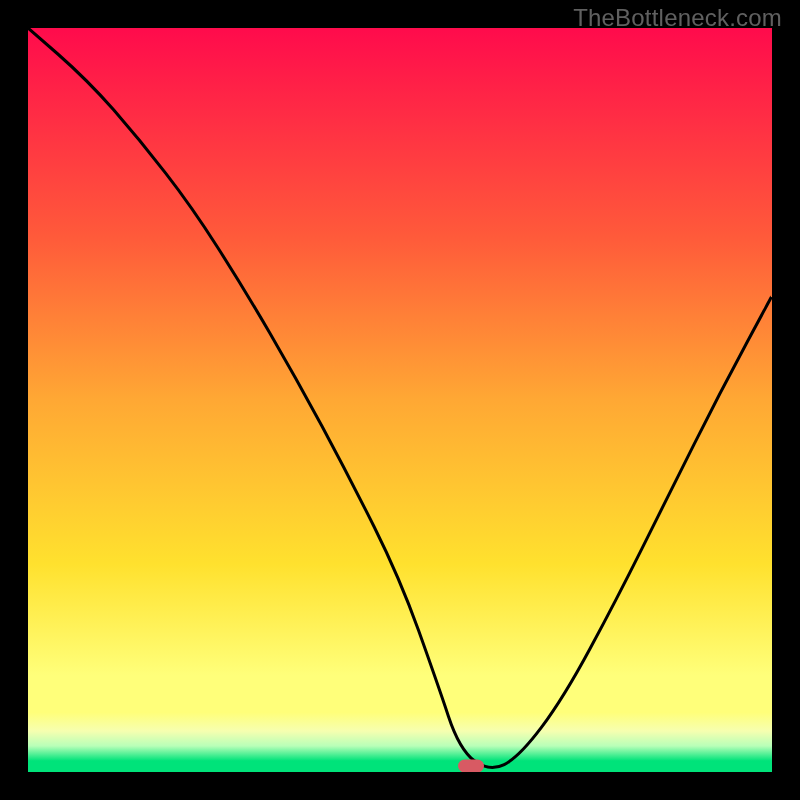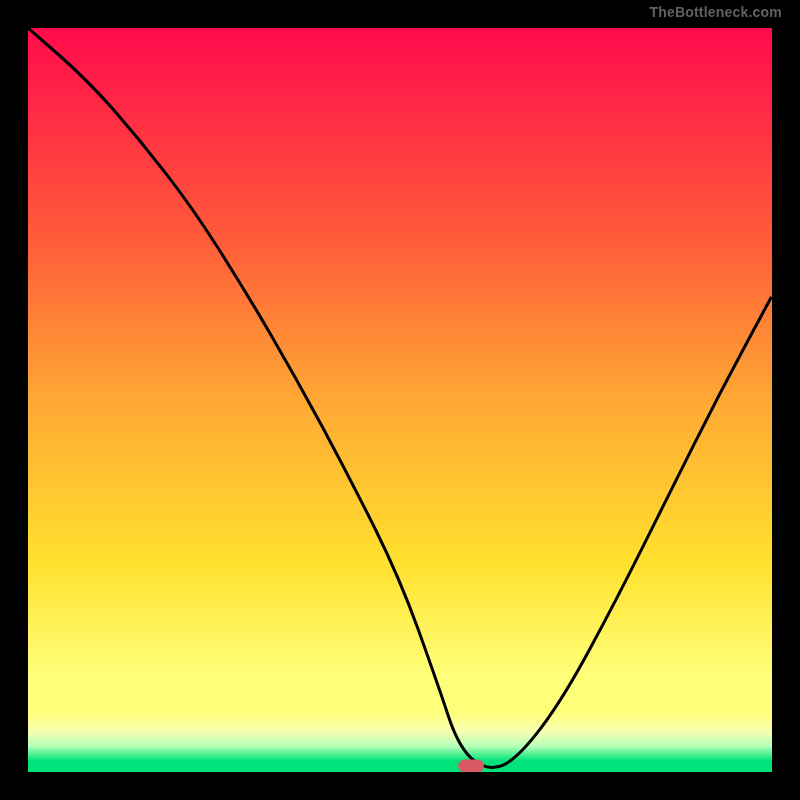--- a/index.html
+++ b/index.html
@@ -15,22 +15,22 @@
     position: relative;
     width: 800px;
     height: 800px;
     background: #000;
   }
   .watermark {
     position: absolute;
     top: 4px;
     right: 18px;
     color: #606060;
-    font-size: 14px;
-    font-weight: 700;
+    font-size: 24px;
+    font-weight: 400;
     letter-spacing: 0.2px;
     z-index: 5;
   }
   .plot-area {
     position: absolute;
     left: 28px;
     top: 28px;
     width: 744px;
     height: 744px;
     overflow: hidden;

